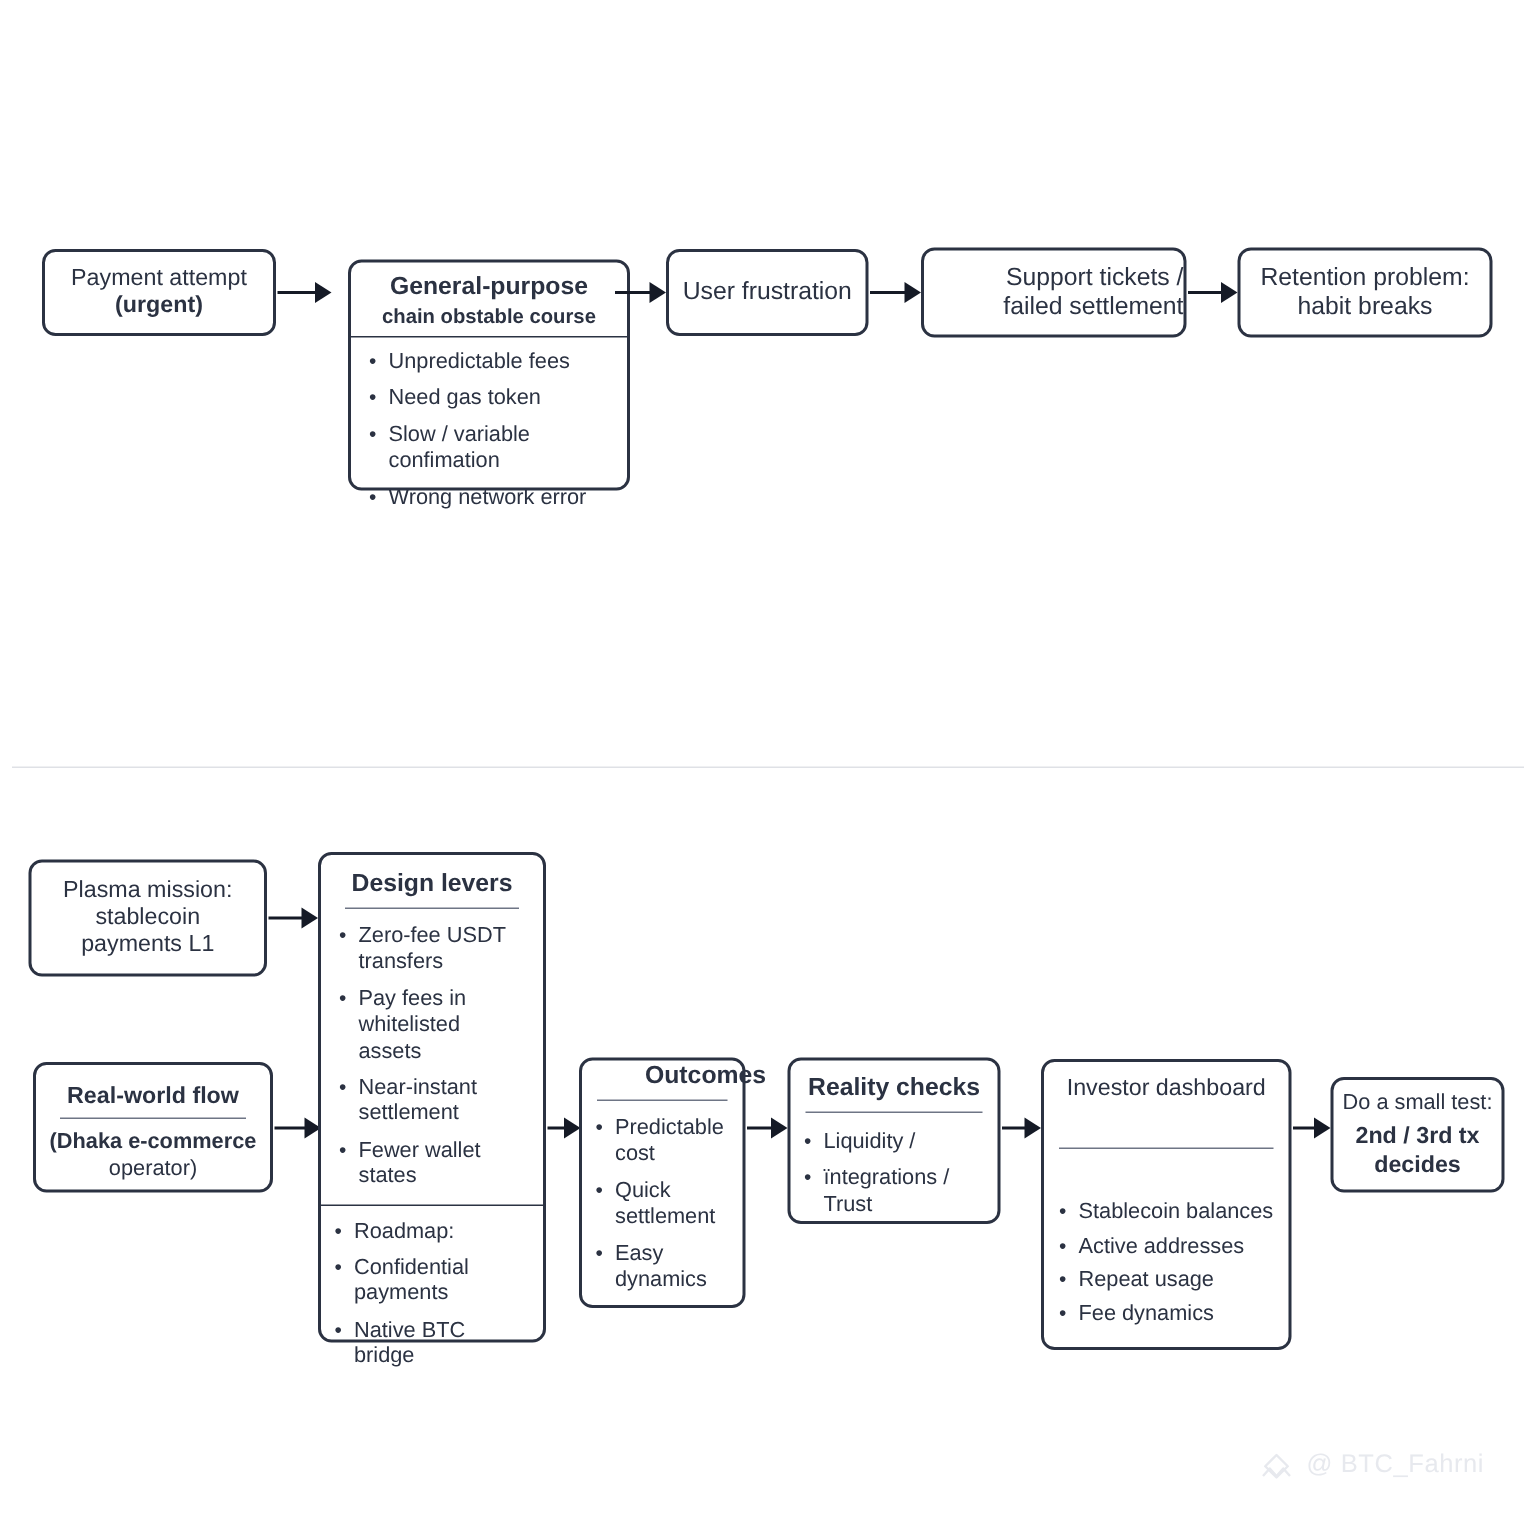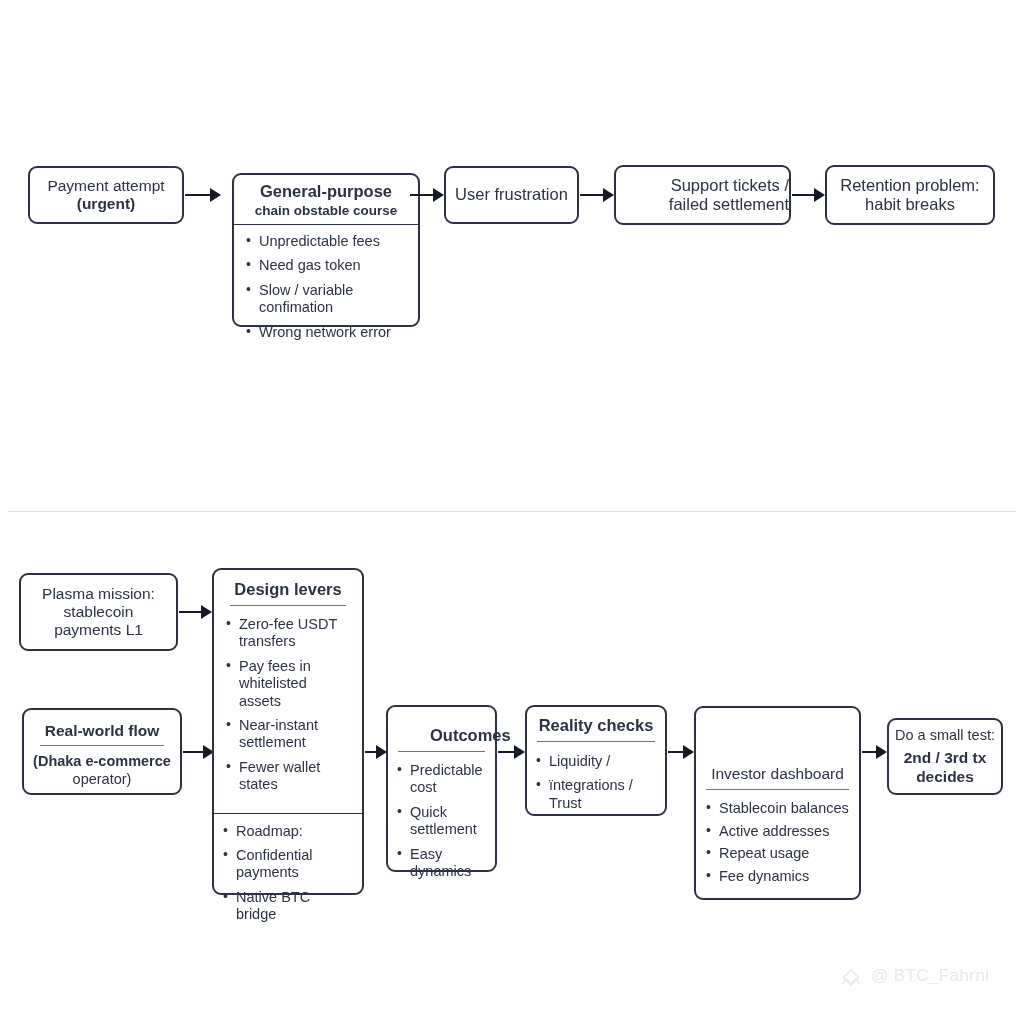--- a/index.html
+++ b/index.html
@@ -179,41 +179,41 @@
   </div>
 
   <div class="arrow" style="left:183px;top:745px;width:31px;">
     <div class="shaft" style="width:22px;"></div>
       <div class="head"></div>
   </div>
 
   <div class="box" style="left:212px;top:568px;width:152px;height:327px;justify-content:flex-start;">
     <div class="hdr t16" style="padding-top:10px;padding-bottom:4px;">Design levers</div>
     <div class="rule-inset"></div>
-    <ul class="bl t14" style="padding-top:10px;padding-bottom:19px;">
+    <ul class="bl t14" style="padding-top:10px;padding-bottom:9px;">
       <li>Zero-fee USDT transfers</li>
       <li>Pay fees in whitelisted assets</li>
       <li>Near-instant settlement</li>
       <li>Fewer wallet states</li>
     </ul>
     <div class="rule-full"></div>
     <ul class="bl t14" style="padding-top:9px;padding-left:9px;">
       <li>Roadmap:</li>
       <li>Confidential payments</li>
       <li>Native BTC bridge</li>
     </ul>
   </div>
 
   <div class="arrow" style="left:365px;top:745px;width:22px;">
     <div class="shaft" style="width:13px;"></div>
       <div class="head"></div>
   </div>
 
   <div class="box" style="left:386px;top:705px;width:111px;height:167px;justify-content:flex-start;">
-    <div class="hdr t16" style="padding-top:19px;padding-bottom:4px;margin-left:36px;">Outcomes</div>
+    <div class="hdr t16" style="padding-top:1px;padding-bottom:4px;margin-left:36px;">Outcomes</div>
     <div class="rule-inset" style="margin-left:10px;margin-right:10px;"></div>
     <ul class="bl t14" style="padding-top:10px;padding-left:9px;">
       <li>Predictable cost</li>
       <li>Quick settlement</li>
       <li>Easy dynamics</li>
     </ul>
   </div>
 
   <div class="arrow" style="left:498px;top:745px;width:27px;">
     <div class="shaft" style="width:18px;"></div>
@@ -227,21 +227,21 @@
       <li>Liquidity /</li>
       <li>ïntegrations / Trust</li>
     </ul>
   </div>
 
   <div class="arrow" style="left:668px;top:745px;width:26px;">
     <div class="shaft" style="width:17px;"></div>
       <div class="head"></div>
   </div>
 
-  <div class="box" style="left:694px;top:706px;width:167px;height:194px;justify-content:flex-end;">
+  <div class="box" style="left:694px;top:706px;width:167px;height:194px;justify-content:space-between;">
     <div class="hdr t15" style="padding-top:9px;padding-bottom:4px;font-weight:400;">Investor dashboard</div>
     <div class="rule-inset" style="margin-left:10px;margin-right:10px;"></div>
     <ul class="bl t14 tight" style="padding-top:10px;padding-left:10px;">
       <li>Stablecoin balances</li>
       <li>Active addresses</li>
       <li>Repeat usage</li>
       <li>Fee dynamics</li>
     </ul>
   </div>
 

